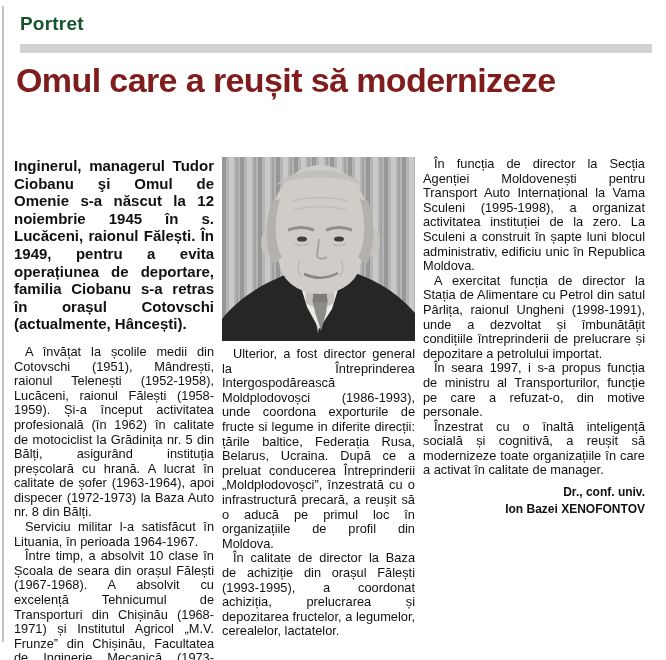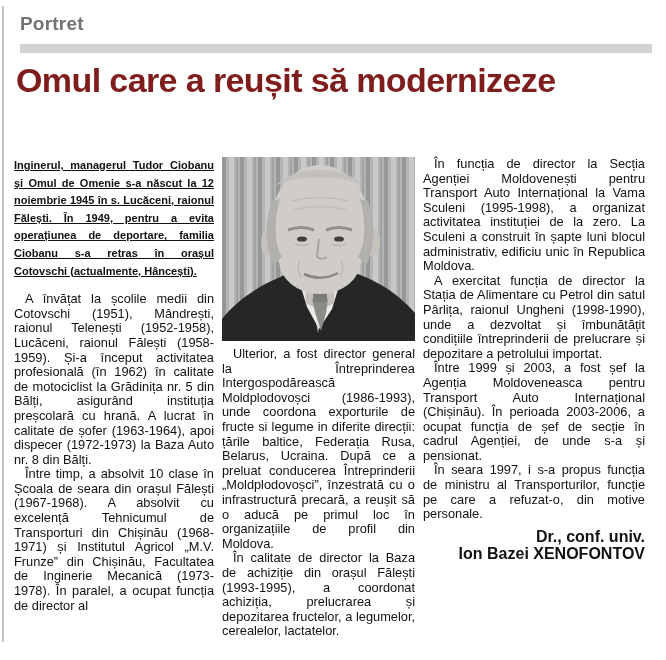--- a/index.html
+++ b/index.html
@@ -9,21 +9,21 @@
     background: #ffffff;
     font-family: "Liberation Sans", sans-serif;
     color: #111111;
   }
   .page { position: relative; width: 666px; height: 660px; overflow: hidden; background: #ffffff; }
 
   .edge-rule { position: absolute; left: 2px; top: 6px; width: 2px; height: 636px; background: #c3c3c3; }
 
   .kicker {
     position: absolute; left: 20px; top: 13px;
-    font-size: 19px; font-weight: bold; letter-spacing: 0.2px; color: #737373;
+    font-size: 19px; font-weight: bold; letter-spacing: 0.2px; color: #14532d;
   }
   .divider-bar { position: absolute; left: 20px; top: 44px; width: 632px; height: 9px; background: #d2d2d2; }
 
   .headline {
     position: absolute; left: 14px; top: 56px; width: 648px; margin: 2px;
     font-size: 34px; line-height: 45px; font-weight: bold; letter-spacing: -0.6px;
     color: #7f1d1d;
   }
   .headline span { display: block; white-space: nowrap; }
 
@@ -32,32 +32,31 @@
     font-size: 12.8px; line-height: 14.6px;
     text-align: justify;
   }
   .col p { margin: 0; }
   .col-left  { left: 14px;  width: 200px; }
   .col-mid   { left: 222px; width: 193px; }
   .col-right { left: 423px; width: 222px; }
 
   .lead {
     font-weight: bold;
-    font-size: 11px; line-height: 17.6px;
+    font-size: 15px; line-height: 17.6px;
     margin-bottom: 12px !important;
-    text-decoration: underline;
   }
   .indent { text-indent: 11px; }
 
   .photo { width: 193px; height: 184px; margin-bottom: 6px; }
   .photo svg { display: block; }
 
   .byline-title, .byline-name {
     text-align: right; font-weight: bold;
-    font-size: 16px; line-height: 17px; text-indent: 0;
+    font-size: 12px; line-height: 17px; text-indent: 0;
   }
   .byline-title { margin-top: 6px !important; }
 </style>
 </head>
 <body>
 
 <div class="page">
 
   <div class="edge-rule"></div>
 
@@ -65,20 +64,21 @@
 
   <div class="divider-bar"></div>
 
   <h1 class="headline">
     <span>Omul care a reușit să modernizeze</span>
   </h1>
 
   <div class="col col-left">
     <p class="lead">Inginerul, managerul Tudor Ciobanu şi Omul de Omenie s-a născut la 12 noiembrie 1945 în s. Lucăceni, raionul Fălești. În 1949, pentru a evita operațiunea de deportare, familia Ciobanu s-a retras în orașul Cotovschi (actualmente, Hâncești).</p>
     <p class="indent">A învățat la școlile medii din Cotovschi (1951), Mândrești, raionul Telenești (1952-1958), Lucăceni, raionul Fălești (1958-1959). Și-a început activitatea profesională (în 1962) în calitate de motociclist la Grădinița nr. 5 din Bălți, asigurând instituția preșcolară cu hrană. A lucrat în calitate de șofer (1963-1964), apoi dispecer (1972-1973) la Baza Auto nr. 8 din Bălți.</p>
+    <p class="indent">Serviciu militar l-a satisfăcut în Lituania, în perioada 1964-1967.</p>
     <p class="indent">Între timp, a absolvit 10 clase în Școala de seara din orașul Fălești (1967-1968). A absolvit cu excelență Tehnicumul de Transporturi din Chișinău (1968-1971) și Institutul Agricol „M.V. Frunze” din Chișinău, Facultatea de Inginerie Mecanică (1973-1978). În paralel, a ocupat funcția de director al</p>
   </div>
 
   <div class="col col-mid">
     <div class="photo">
       <svg width="193" height="184" viewBox="0 0 193 184" xmlns="http://www.w3.org/2000/svg">
         <defs>
           <pattern id="curtain" width="18" height="184" patternUnits="userSpaceOnUse">
             <rect width="18" height="184" fill="#b4b4b4"></rect>
             <rect x="0" width="4" height="184" fill="#979797"></rect>
@@ -126,20 +126,20 @@
           <path d="M82,117 Q99,125 116,116" stroke="#8b8883" stroke-width="2.5" fill="none"></path>
         </g>
       </svg>
     </div>
     <p class="indent">Ulterior, a fost director general la Întreprinderea Intergospodărească Moldplodovoșci (1986-1993), unde coordona exporturile de fructe si legume in diferite direcții: țările baltice, Federația Rusa, Belarus, Ucraina. După ce a preluat conducerea Întreprinderii „Moldplodovoșci”, înzestrată cu o infrastructură precară, a reușit să o aducă pe primul loc în organizațiile de profil din Moldova.</p>
     <p class="indent">În calitate de director la Baza de achiziție din orașul Fălești (1993-1995), a coordonat achiziția, prelucrarea și depozitarea fructelor, a legumelor, cerealelor, lactatelor.</p>
   </div>
 
   <div class="col col-right">
     <p class="indent">În funcția de director la Secția Agenției Moldovenești pentru Transport Auto Internațional la Vama Sculeni (1995-1998), a organizat activitatea instituției de la zero. La Sculeni a construit în șapte luni blocul administrativ, edificiu unic în Republica Moldova.</p>
-    <p class="indent">A exercitat funcția de director la Stația de Alimentare cu Petrol din satul Pârlița, raionul Ungheni (1998-1990), unde a dezvoltat și îmbunătățit condițiile întreprinderii de prelucrare și depozitare a petrolului importat.</p>
-    <p class="indent">Între 1999 și 2003, a fost șef la Agenția Moldoveneasca pentru Transport Auto Internațional (Chișinău). În perioada 2003-2006, a ocupat funcția de șef de secție în cadrul Agenției, de unde s-a și pensionat.</p>
+    <p class="indent">A exercitat funcția de director la Stația de Alimentare cu Petrol din satul Pârlița, raionul Ungheni (1998-1991), unde a dezvoltat și îmbunătățit condițiile întreprinderii de prelucrare și depozitare a petrolului importat.</p>
     <p class="indent">În seara 1997, i s-a propus funcția de ministru al Transporturilor, funcție pe care a refuzat-o, din motive personale.</p>
+    <p class="indent">Înzestrat cu o înaltă inteligență socială și cognitivă, a reușit să modernizeze toate organizațiile în care a activat în calitate de manager.</p>
     <p class="byline-title">Dr., conf. univ.</p>
     <p class="byline-name">Ion Bazei XENOFONTOV</p>
   </div>
 
 </div>
 
 </body></html>

